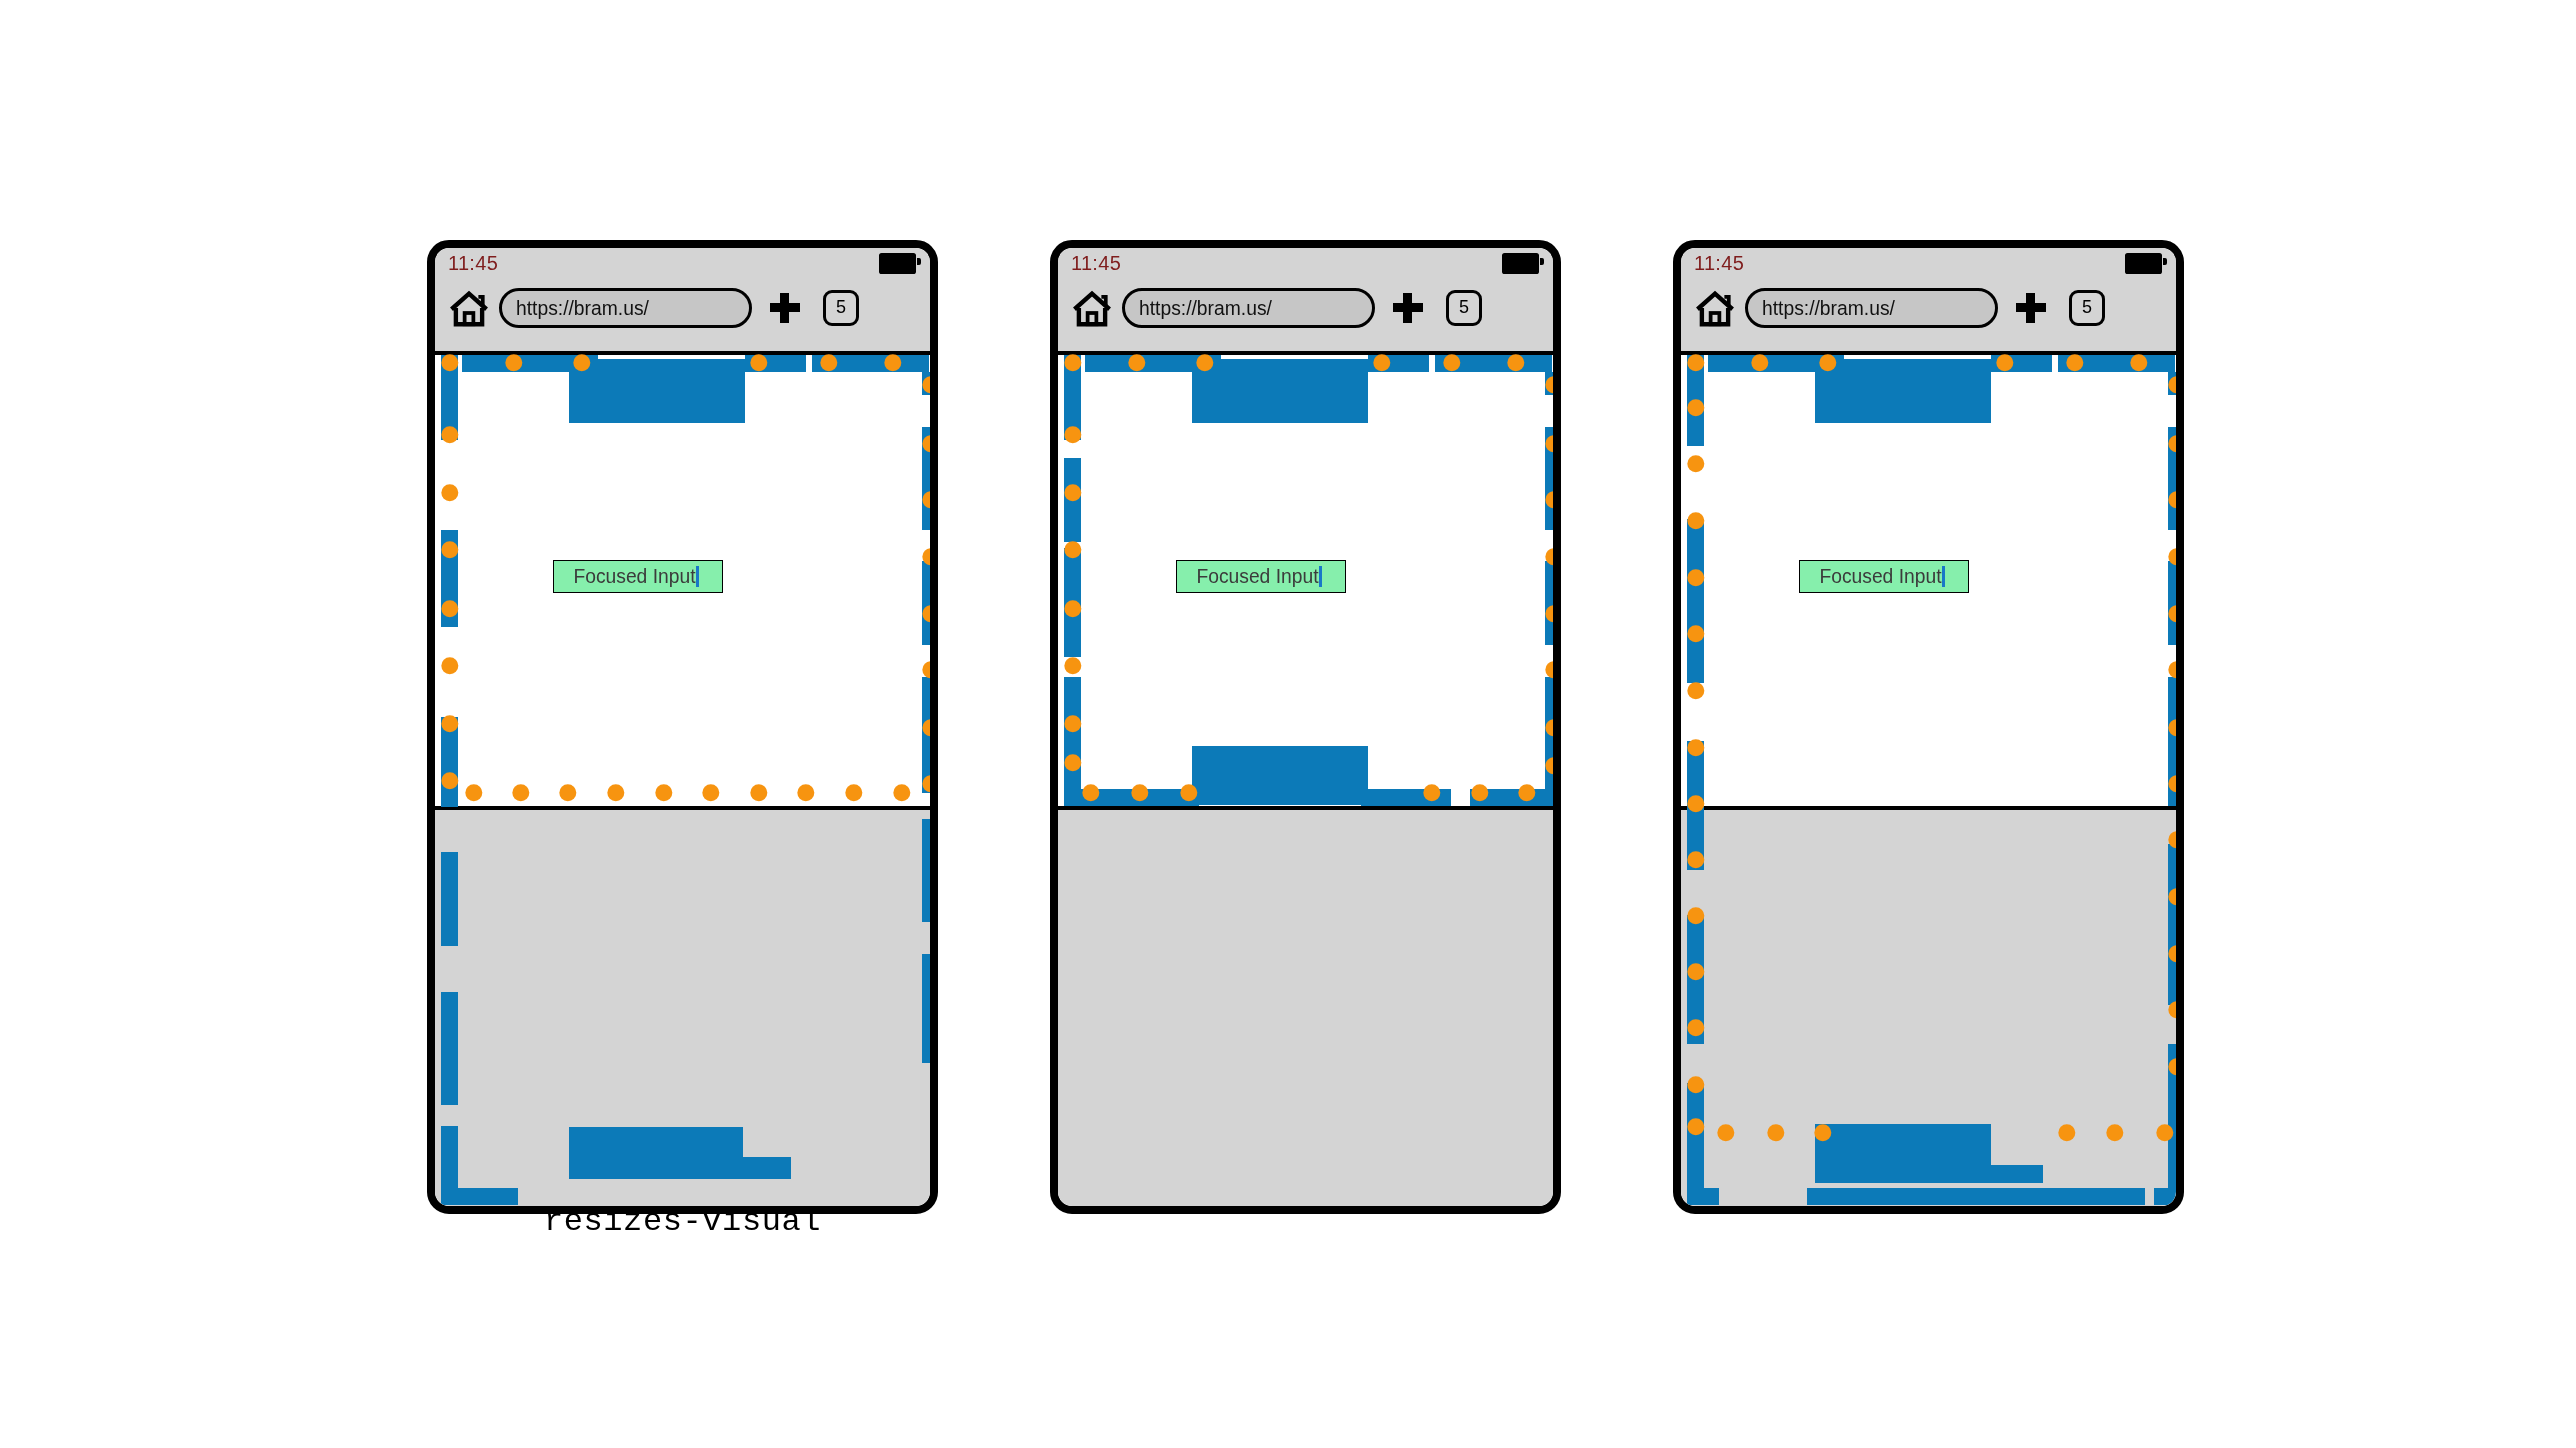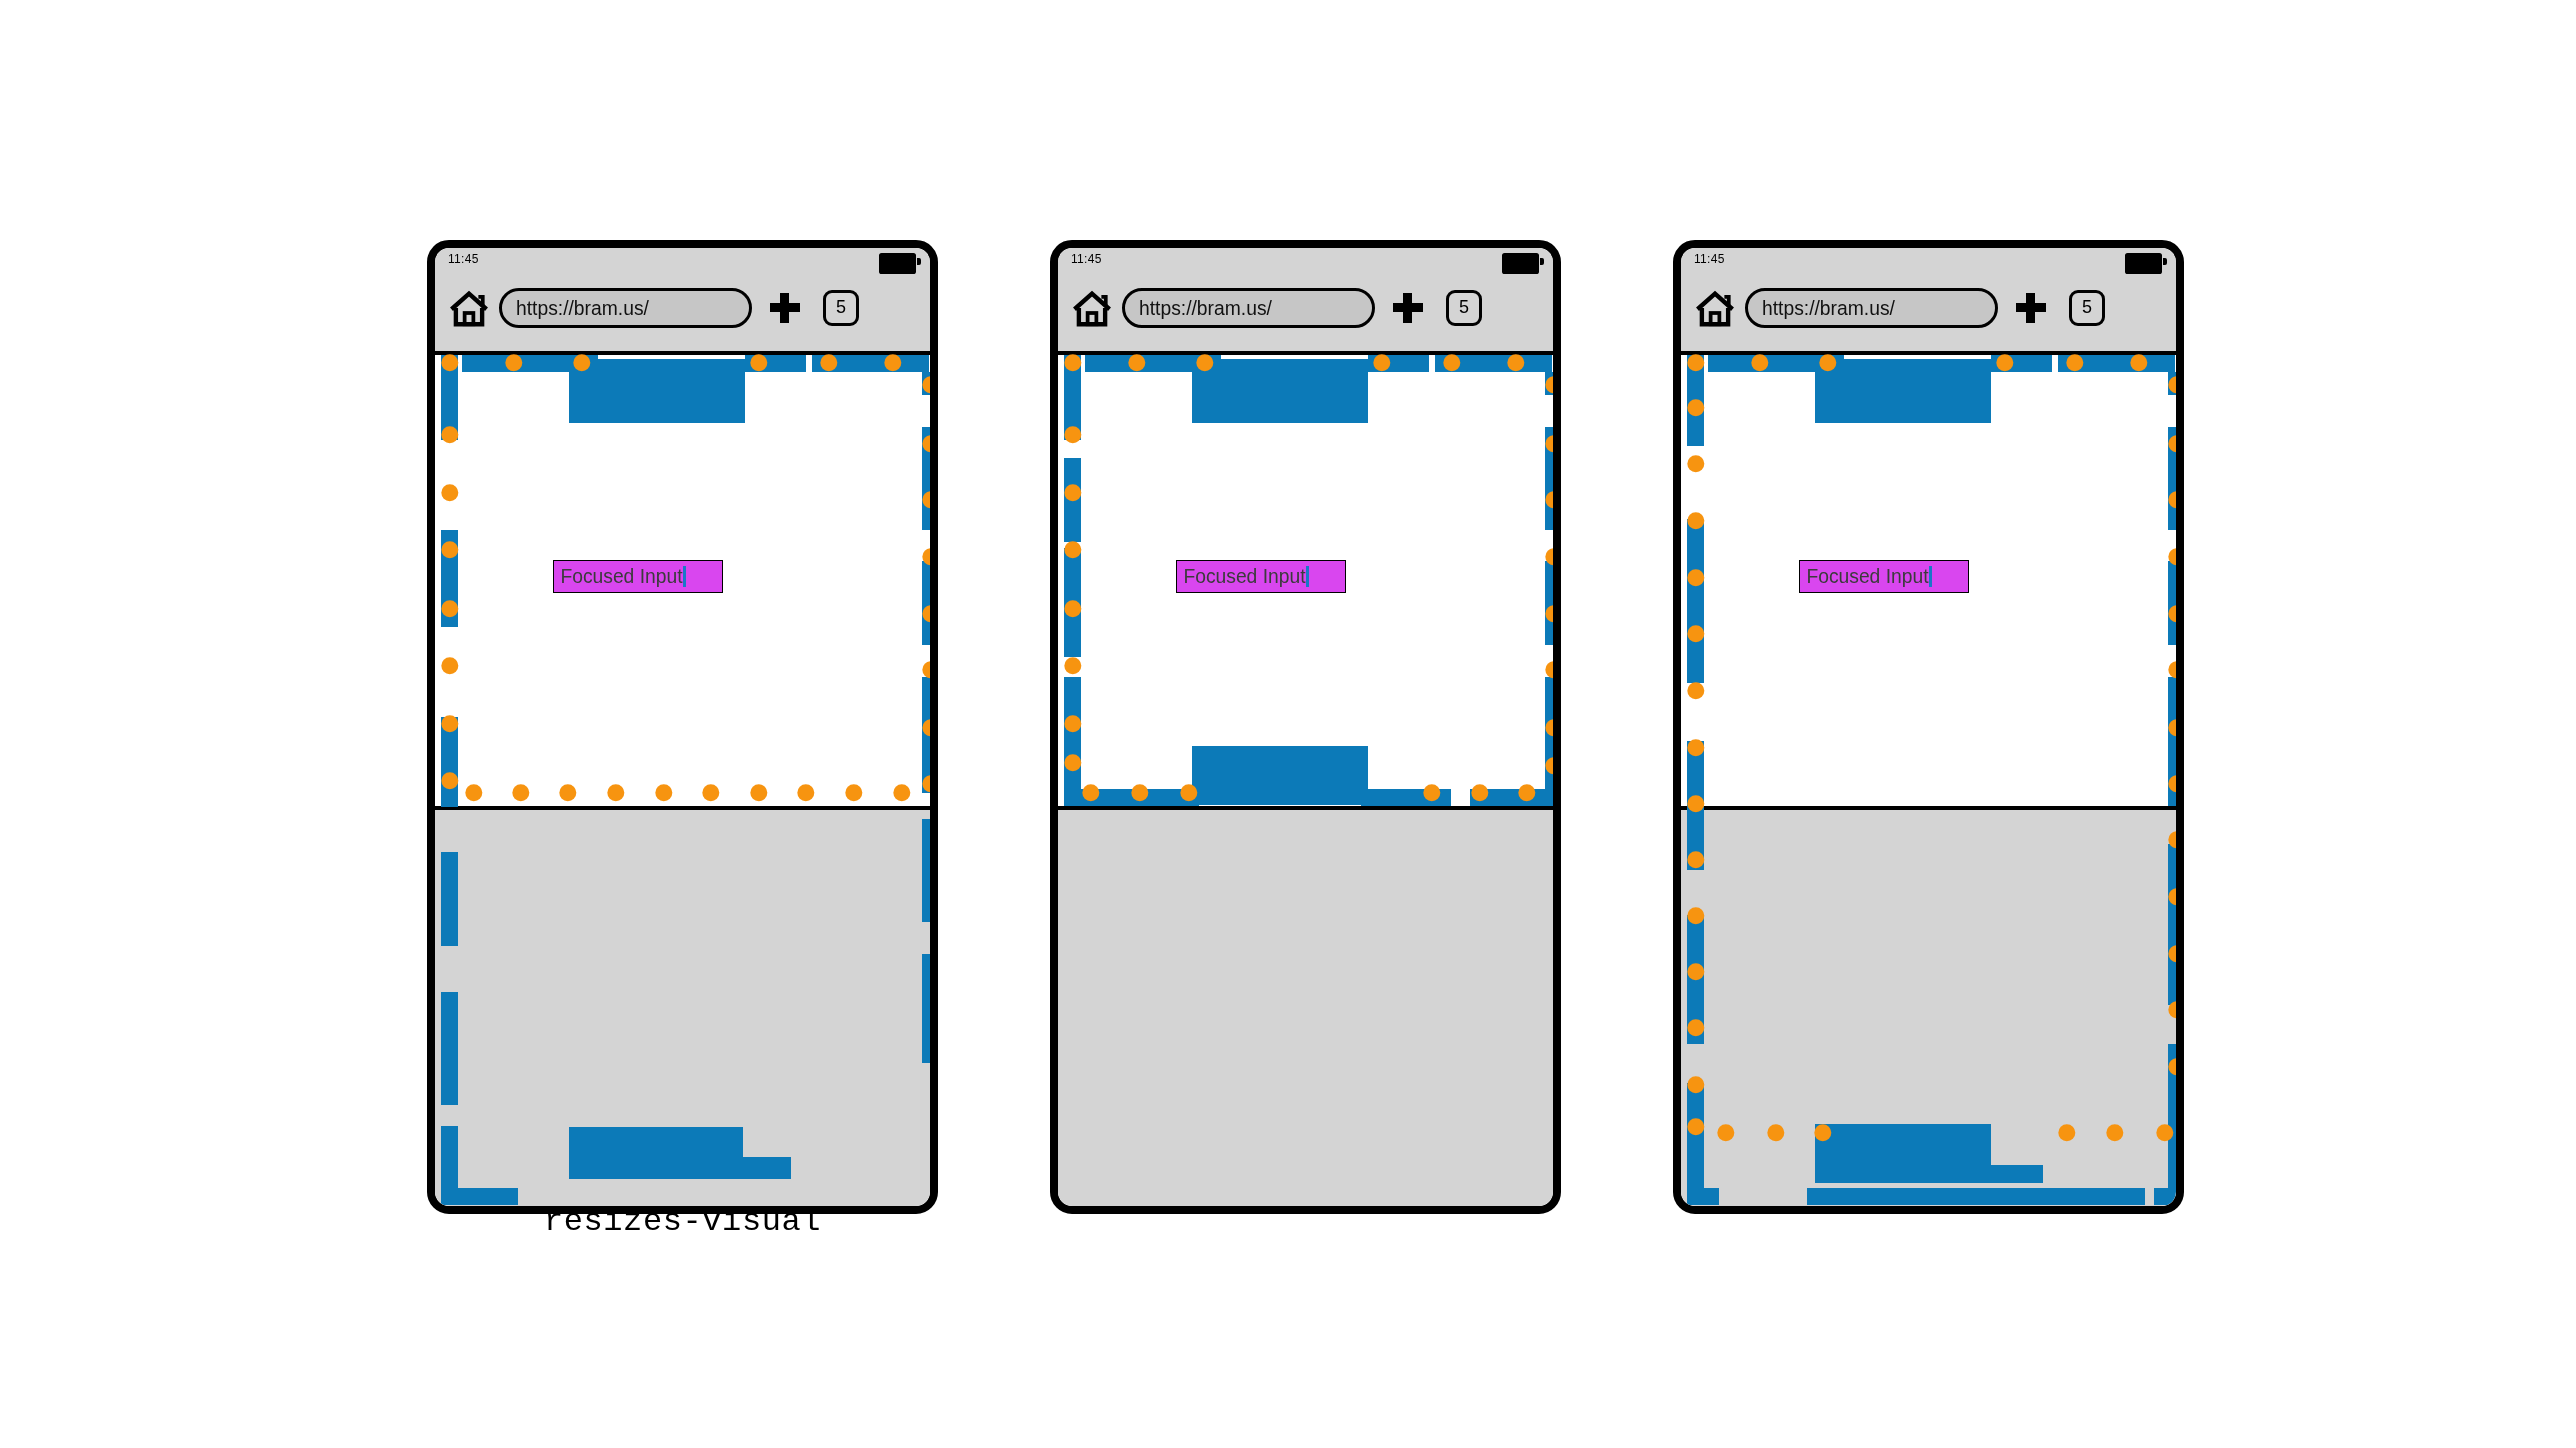--- a/index.html
+++ b/index.html
@@ -10,21 +10,21 @@
   
   .phone{position:absolute;width:511px;height:974px;
          border:8.4px solid #000;border-radius:22px;background:#fff;
          box-sizing:border-box;overflow:hidden;}
   .phone-inner{position:absolute;inset:0;overflow:hidden;border-radius:14px;}
 
   
   .chrome{position:absolute;left:0;top:0;width:100%;height:107px;
           background:#d4d4d4;border-bottom:4.5px solid #000;box-sizing:border-box;}
   .statusbar{position:absolute;left:0;top:0;width:100%;height:28px;}
-  .clock{position:absolute;left:13px;top:3.9px;font-size:12px;color:#000000;
+  .clock{position:absolute;left:13px;top:3.9px;font-size:20px;color:#7f1d1d;
          font-family:"Liberation Sans",sans-serif;letter-spacing:0.3px;}
   .battery{position:absolute;right:14px;top:4.5px;width:33px;height:17.4px;
            border:2.6px solid #000;border-radius:2.6px;background:#000;}
   .battery:after{content:"";position:absolute;right:-7px;top:3.9px;width:4.5px;height:7px;
                  background:#000;border-radius:0 1.9px 1.9px 0;}
 
   .urlrow{position:absolute;left:0;top:28px;width:100%;height:74px;}
   .home-icon{position:absolute;left:14px;top:11.6px;width:40px;height:40px;}
   .urlpill{position:absolute;left:64px;top:11.6px;width:253px;height:40px;
            background:#c6c6c6;border:3.2px solid #000;border-radius:22px;box-sizing:border-box;}
@@ -49,22 +49,22 @@
   .vp .edge{position:absolute;background:#0C7AB8;}
 
   
   .blk{position:absolute;background:#0C7AB8;}
 
   
   .dot{position:absolute;width:17.4px;height:17.4px;border-radius:50%;
        background:#F79410;transform:translate(-50%,-50%);}
 
   
-  .field{position:absolute;border:1.9px solid #000;background:#d946ef;box-sizing:border-box;
-         display:flex;align-items:center;}
+  .field{position:absolute;border:1.9px solid #000;background:#86efac;box-sizing:border-box;
+         display:flex;align-items:center;padding-left:13px;}
   .field .txt{margin-left:6.4px;font-size:19.3px;color:#3b3b3b;
               font-family:"Liberation Sans",sans-serif;white-space:nowrap;}
   .field .caret{width:2.6px;height:20.6px;background:#1978c8;margin-left:0.6px;}
 
   
   .caption{position:absolute;text-align:center;font-size:32px;color:#000;
            font-family:"Liberation Mono",monospace;letter-spacing:0.6px;white-space:nowrap;}
 </style>
 </head>
 <body>

